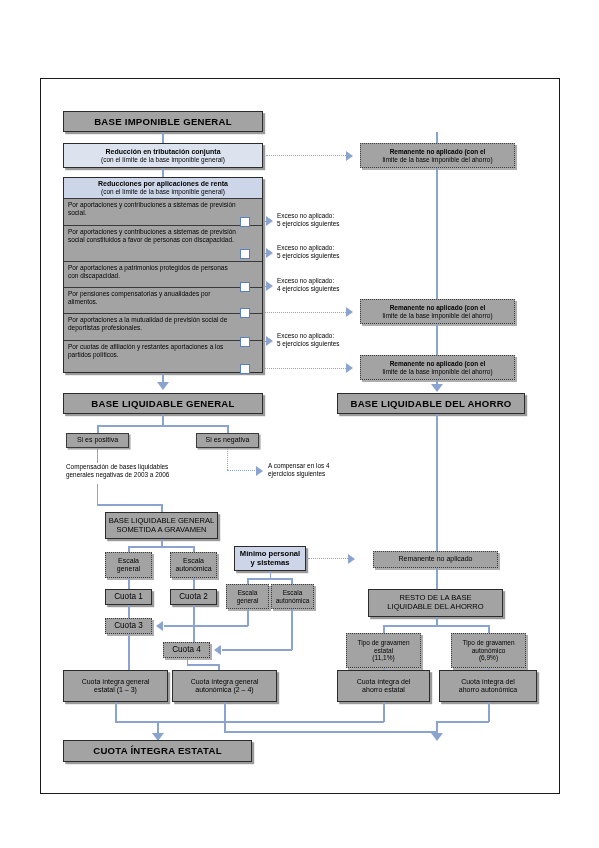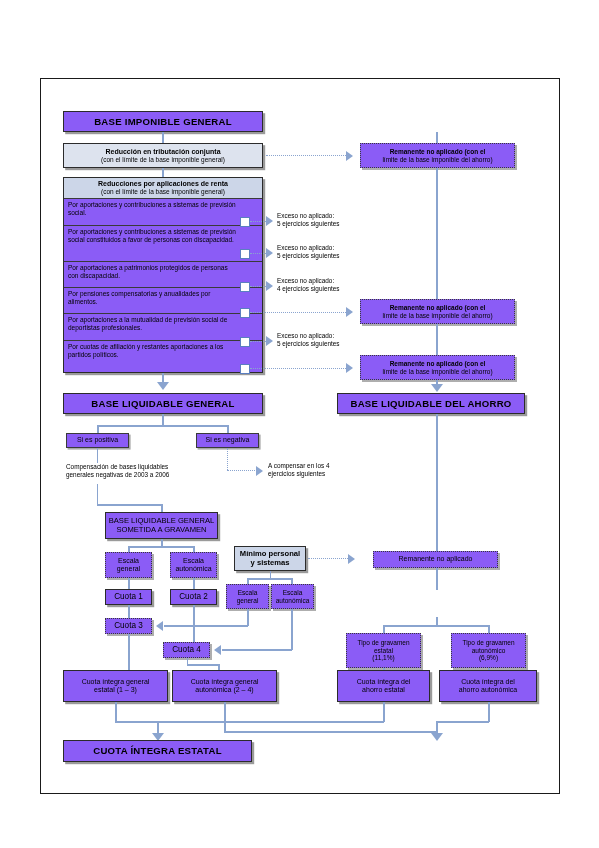--- a/index.html
+++ b/index.html
@@ -11,21 +11,21 @@
 
   
   #title-banner{position:absolute;left:123px;top:67px;width:353px;height:22px;
     background:#2d4f90;border:1px solid #17305e;
     box-shadow:3px 3px 0 rgba(90,90,90,.55);
     display:flex;align-items:center;justify-content:center;z-index:20;}
   #title-banner span{color:#ffffff;font-weight:bold;font-size:12.2px;letter-spacing:.2px;white-space:nowrap;}
 
   
   .bx{position:absolute;box-sizing:border-box;display:flex;flex-direction:column;
-      align-items:center;justify-content:center;text-align:center;background:#8b5cf6;
+      align-items:center;justify-content:center;text-align:center;background:#a3a3a3;
       color:#000;line-height:1.18;}
   .solid{border:1.2px solid #2b2b2b;box-shadow:2.2px 2.2px 0 rgba(120,120,120,.75);}
   .solid-thin{border:1px solid #3a3a3a;box-shadow:1.6px 1.6px 0 rgba(130,130,130,.7);}
   .dotted{border:1.4px dotted #3a3a3a;box-shadow:2px 2px 0 rgba(130,130,130,.65);}
   .hdr{font-weight:bold;font-size:9.6px;letter-spacing:.25px;}
   .fill{background:#dde3ee;}
   .fill2{background:#ccd6e8;}
   .t7{font-size:6.5px;}
   .t75{font-size:7px;}
   .t8{font-size:7.6px;}
@@ -294,20 +294,24 @@
   </div>
 
   <div class="ln lnv" style="left:436.2px;top:414px;height:138px;"></div>
 
   <div class="bx dotted t75" style="left:373px;top:551px;width:125px;height:17px;">
     <span>Remanente no aplicado</span>
   </div>
 
   <div class="ln lnv" style="left:436.2px;top:568px;height:22px;"></div>
 
+  <div class="bx solid t8" style="left:368px;top:589px;width:135px;height:28px;">
+    <span>RESTO DE LA BASE</span>
+    <span>LIQUIDABLE DEL AHORRO</span>
+  </div>
 
   <div class="ln lnv" style="left:436.2px;top:617px;height:9px;"></div>
   <div class="ln lnh" style="left:383px;top:625px;width:106px;"></div>
   <div class="ln lnv" style="left:383px;top:625px;height:9px;"></div>
   <div class="ln lnv" style="left:488px;top:625px;height:9px;"></div>
 
   <div class="bx dotted t7" style="left:346px;top:633px;width:75px;height:35px;">
     <span>Tipo de gravamen</span>
     <span>estatal</span>
     <span>(11,1%)</span>

